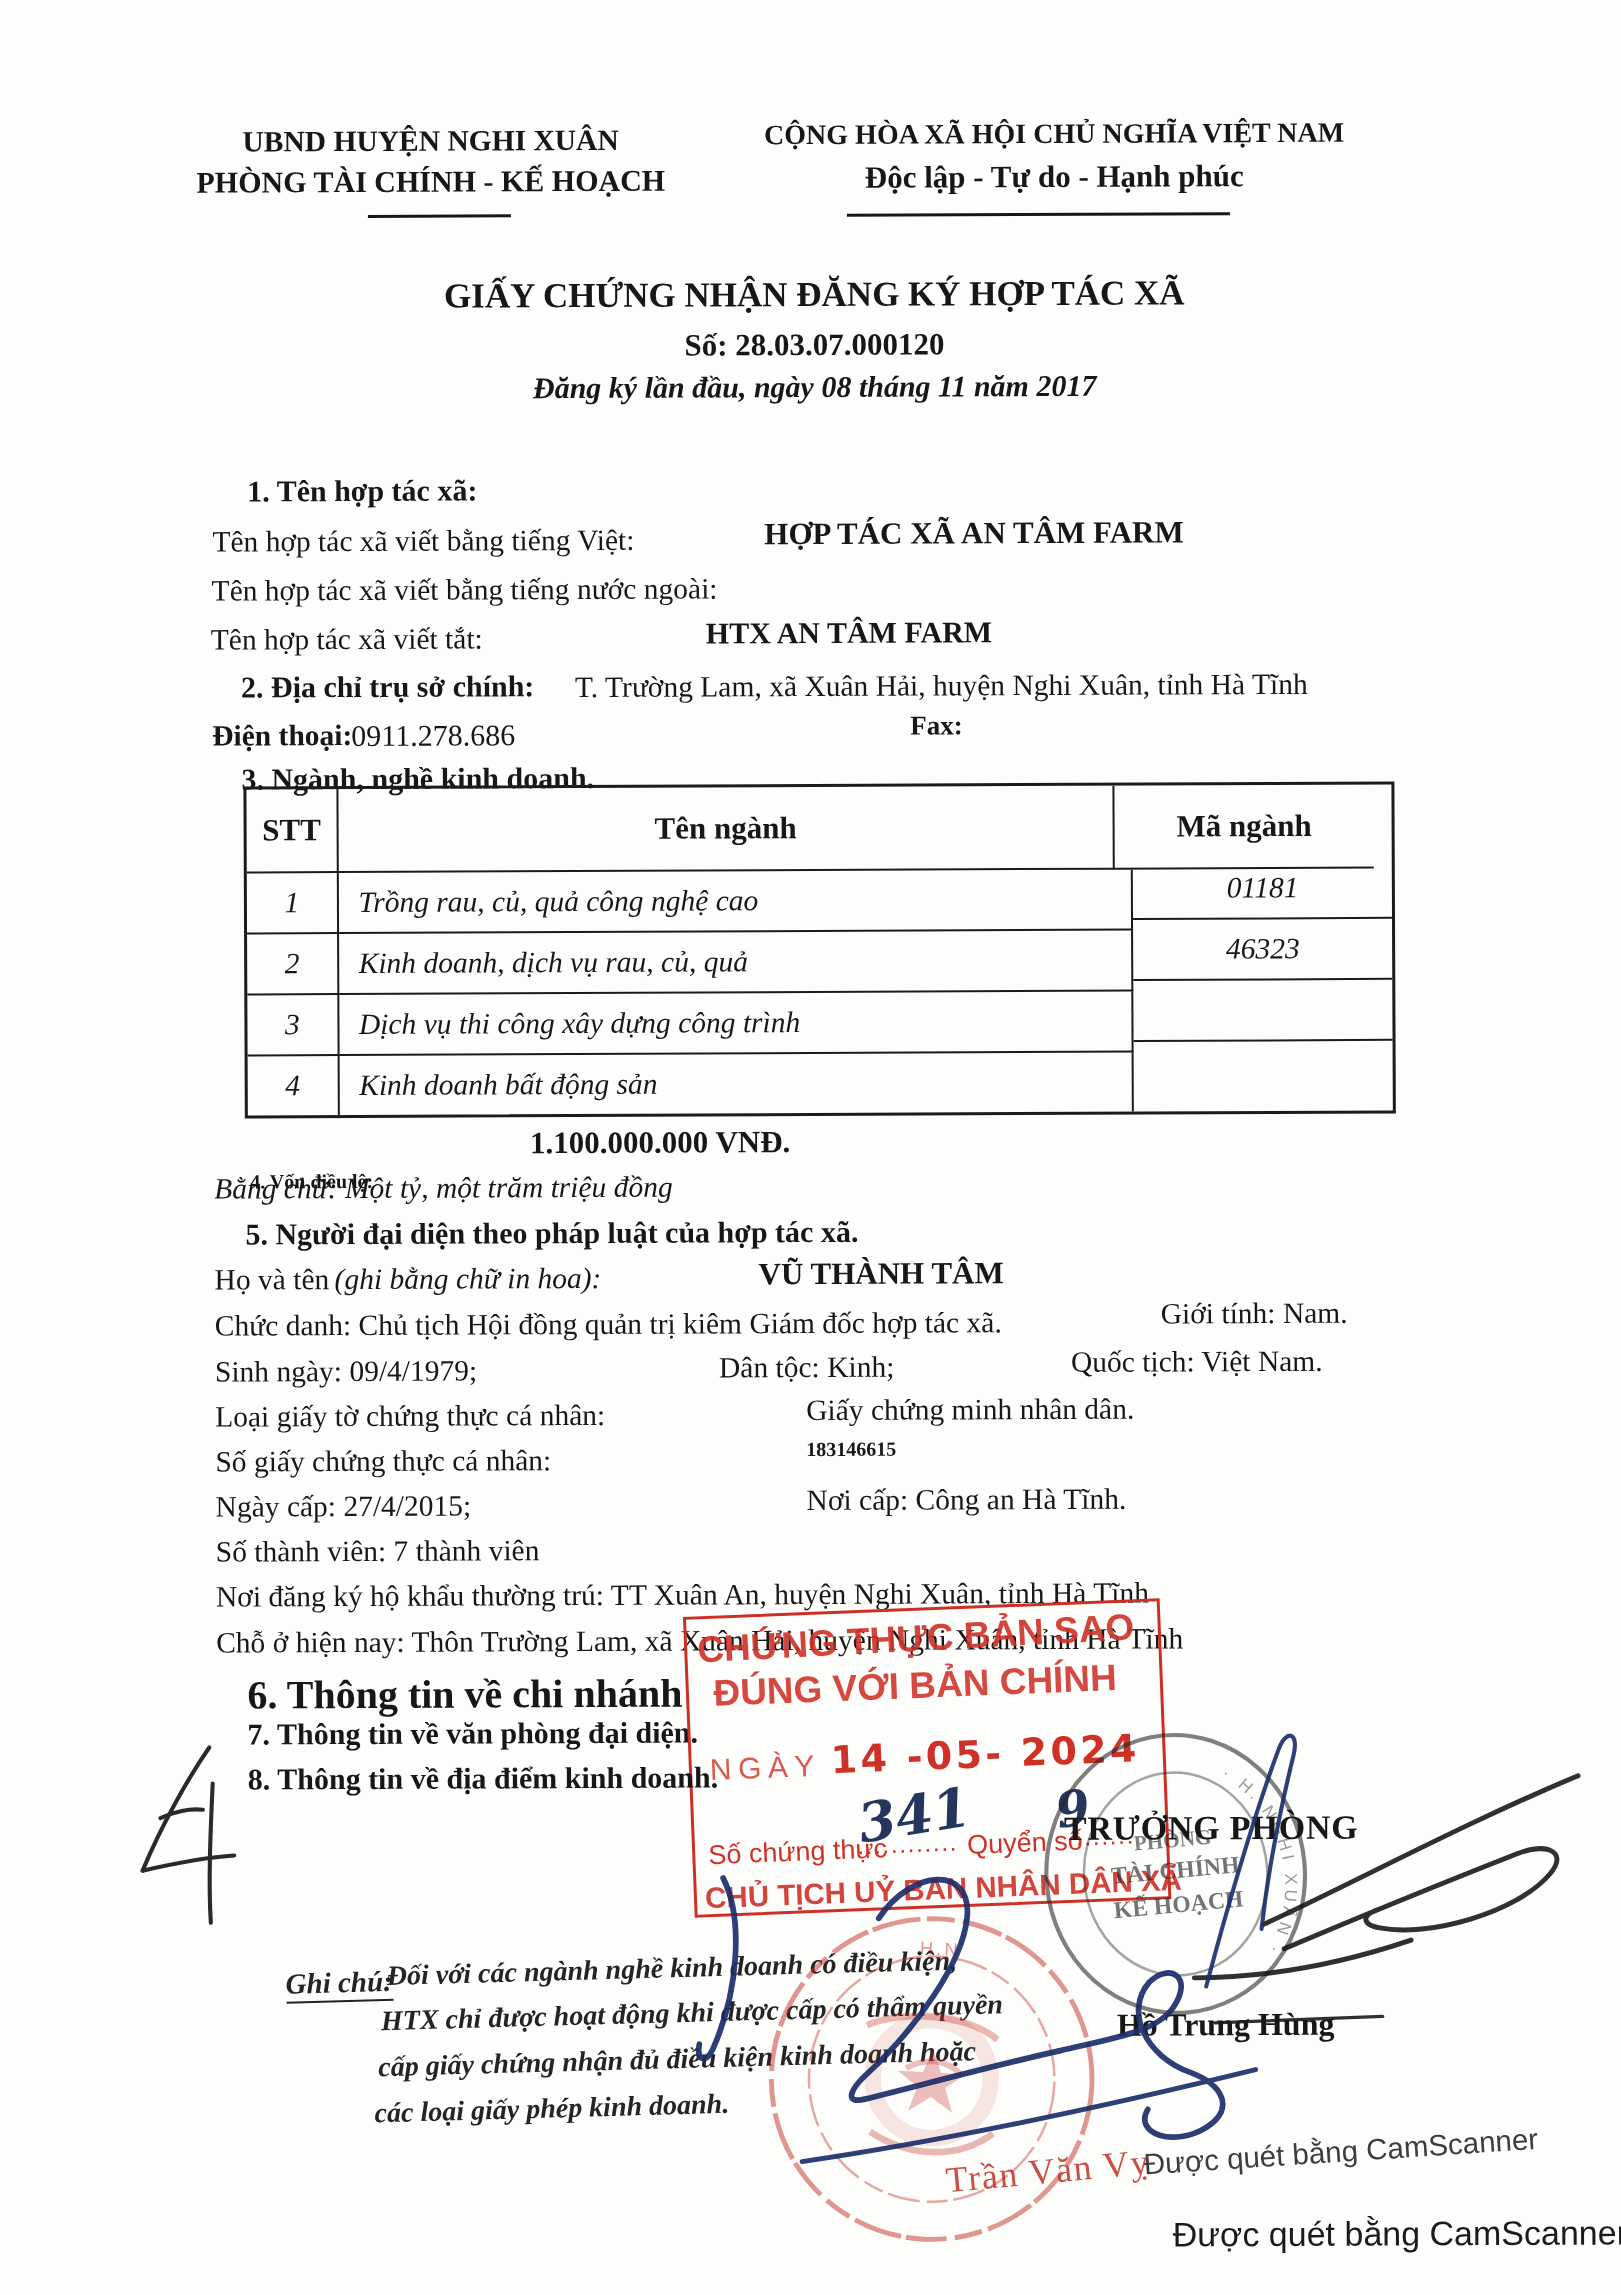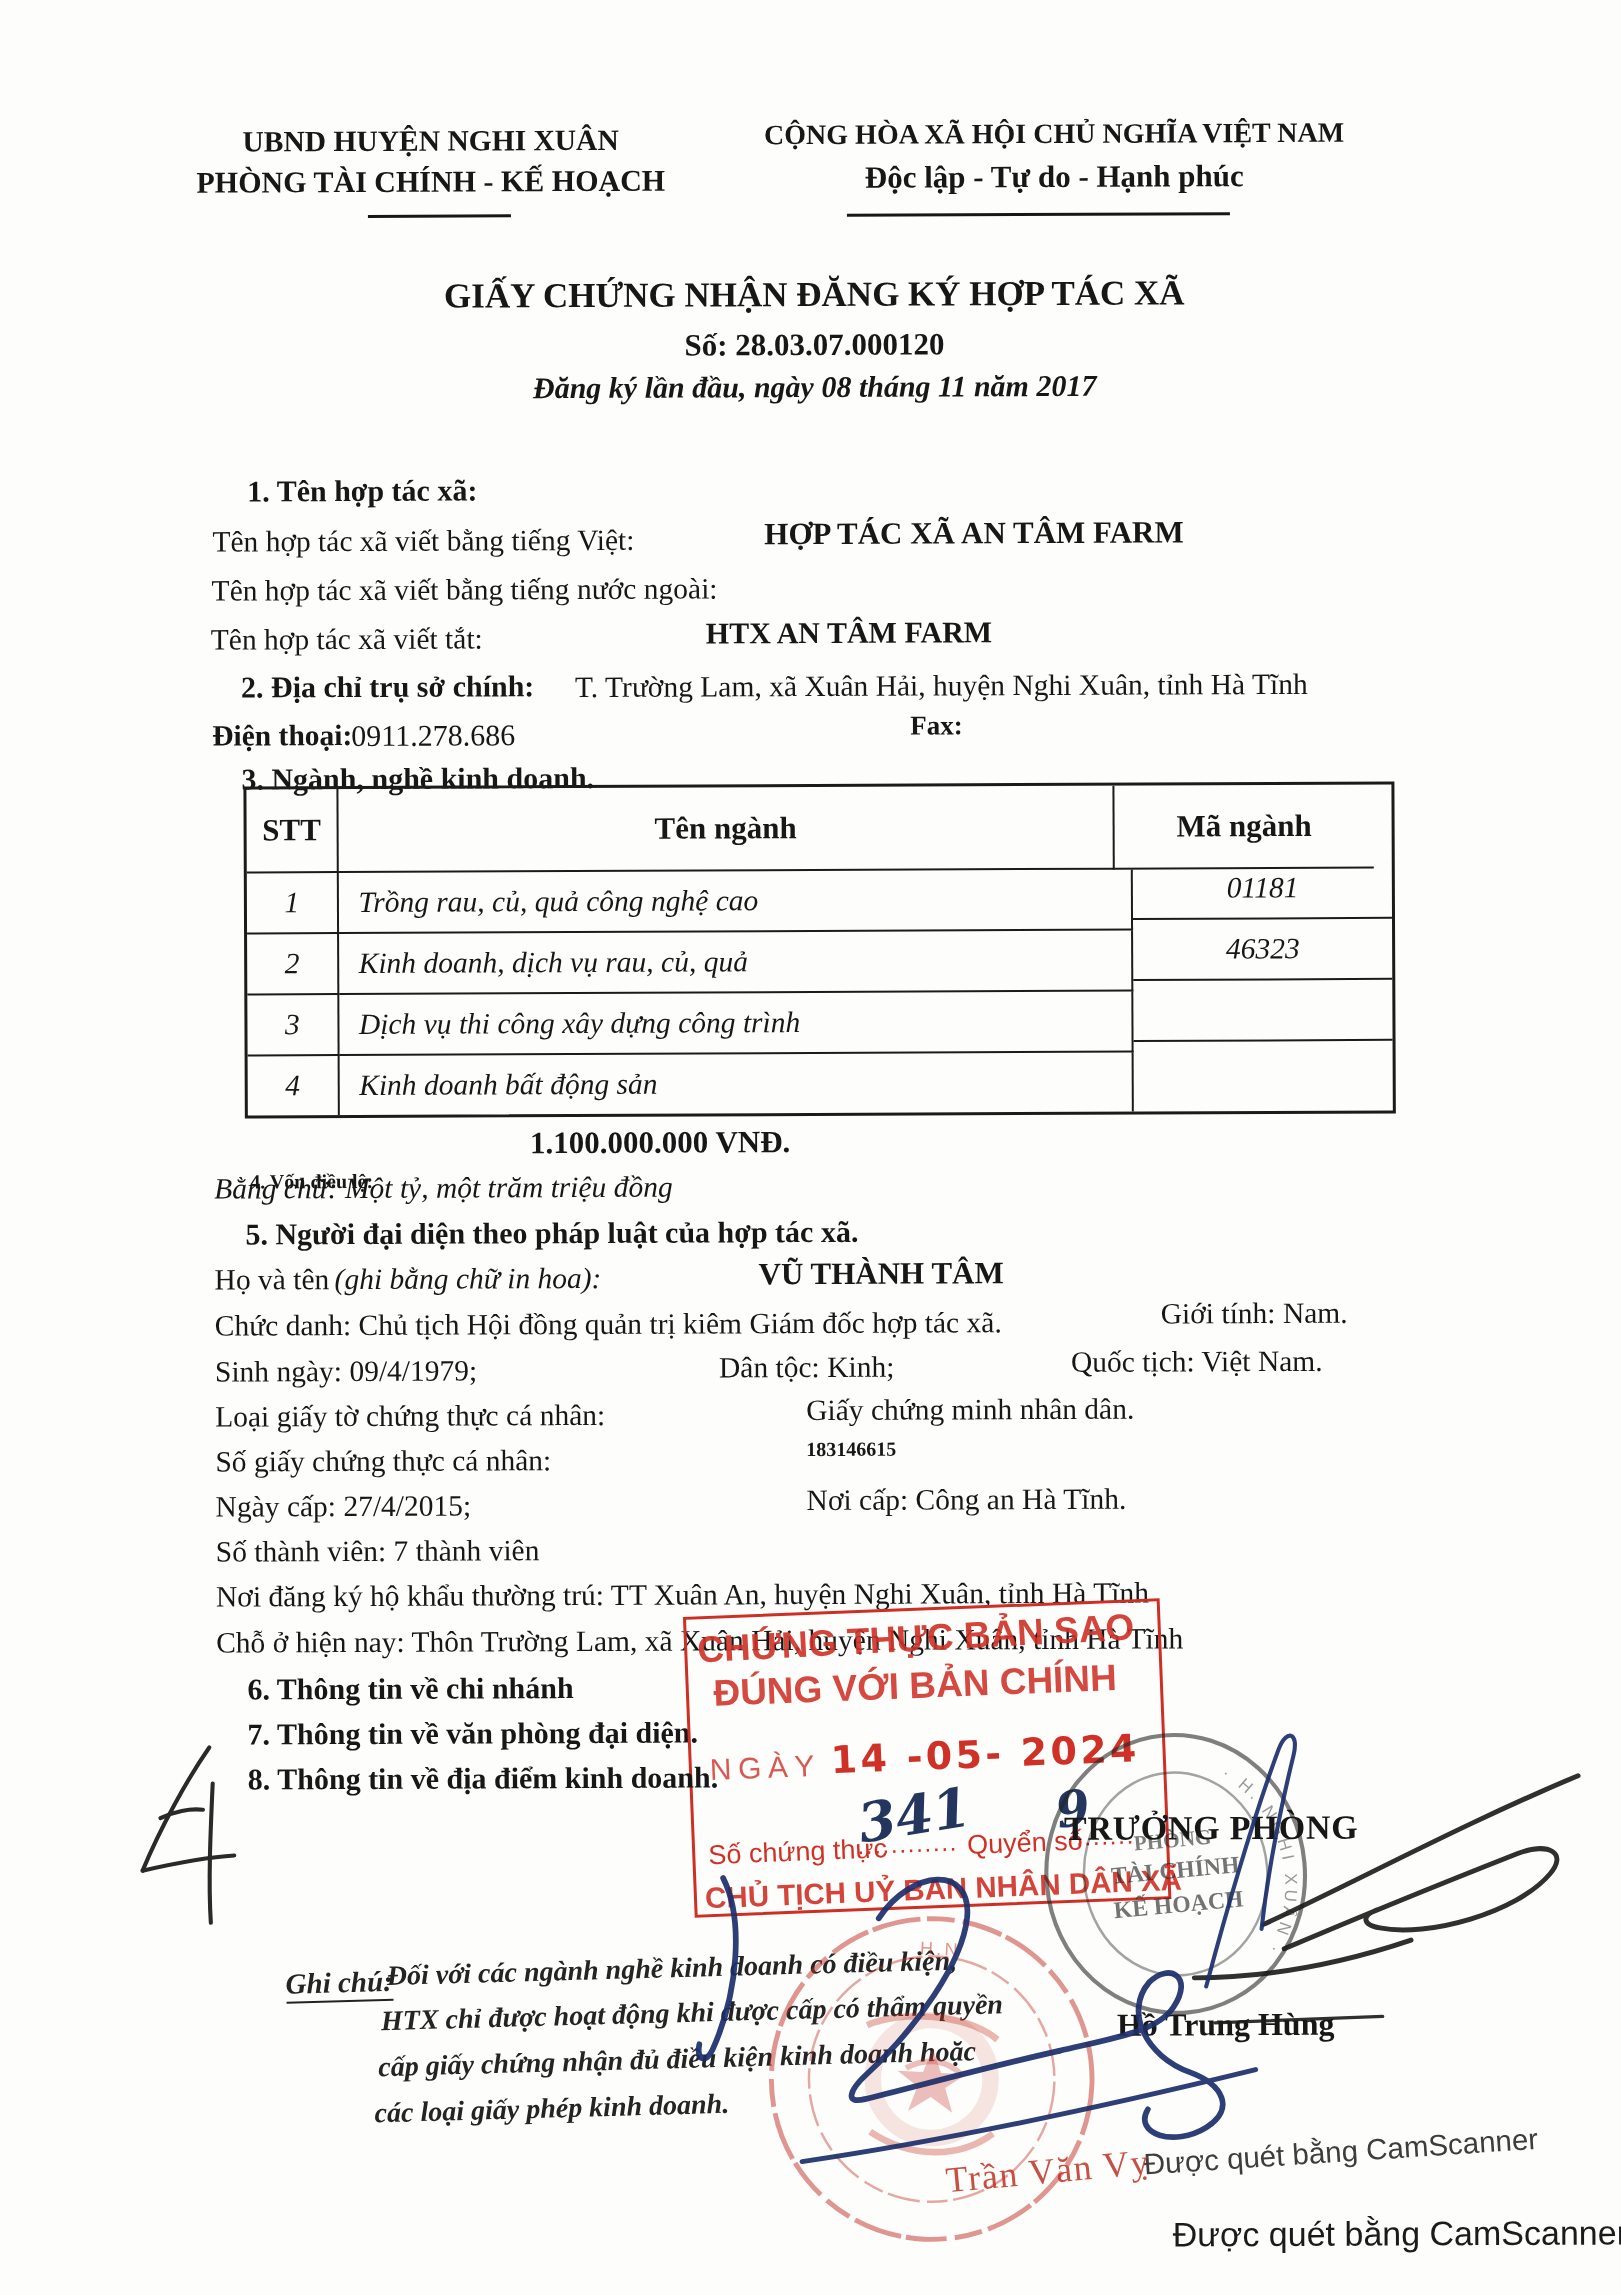--- a/index.html
+++ b/index.html
@@ -113,21 +113,21 @@
   <div class="t" style="left:214px;top:1398px;">Loại giấy tờ chứng thực cá nhân:</div>
   <div class="t" style="left:805px;top:1394px;">Giấy chứng minh nhân dân.</div>
   <div class="t" style="left:214px;top:1443px;">Số giấy chứng thực cá nhân:</div>
   <div class="t" style="left:805px;top:1438px;font-size:20px;font-weight:bold;">183146615</div>
   <div class="t" style="left:214px;top:1488px;">Ngày cấp: 27/4/2015;</div>
   <div class="t" style="left:805px;top:1484px;">Nơi cấp: Công an Hà Tĩnh.</div>
   <div class="t" style="left:214px;top:1533px;">Số thành viên: 7 thành viên</div>
   <div class="t" style="left:214px;top:1578px;">Nơi đăng ký hộ khẩu thường trú: TT Xuân An, huyện Nghi Xuân, tỉnh Hà Tĩnh</div>
   <div class="t" style="left:214px;top:1624px;">Chỗ ở hiện nay: Thôn Trường Lam, xã Xuân Hải, huyện Nghi Xuân, tỉnh Hà Tĩnh</div>
 
-  <div class="t b" style="left:245px;top:1670px;font-size:30px;">6. Thông tin về chi nhánh</div>
+  <div class="t b" style="left:245px;top:1670px;font-size:40px;">6. Thông tin về chi nhánh</div>
   <div class="t b" style="left:245px;top:1715px;font-size:30px;">7. Thông tin về văn phòng đại diện.</div>
   <div class="t b z6" style="left:245px;top:1760px;font-size:30px;">8. Thông tin về địa điểm kinh doanh.</div>
 
   <div class="stampbox">
     <div class="stx" style="left:9.8px;top:6.5px;font-size:37px;font-weight:700;opacity:.9;transform:rotate(-0.8deg);">CHỨNG THỰC BẢN SAO</div>
     <div class="stx" style="left:24.5px;top:54px;font-size:37px;font-weight:700;opacity:.88;">ĐÚNG VỚI BẢN CHÍNH</div>
     <div class="stx" style="left:18px;top:134px;font-size:30px;letter-spacing:6.5px;opacity:.8;">NGÀY</div>
     <div class="stx" style="left:139px;top:124px;font-size:38px;font-weight:700;letter-spacing:3.3px;font-family:'DejaVu Sans',sans-serif;">14 -05- 2024</div>
     <div class="stx" style="left:13px;top:221px;font-size:27px;">Số chứng thực</div>
     <div class="stx" style="left:162px;top:219px;font-size:24.5px;letter-spacing:1.6px;">............</div>

